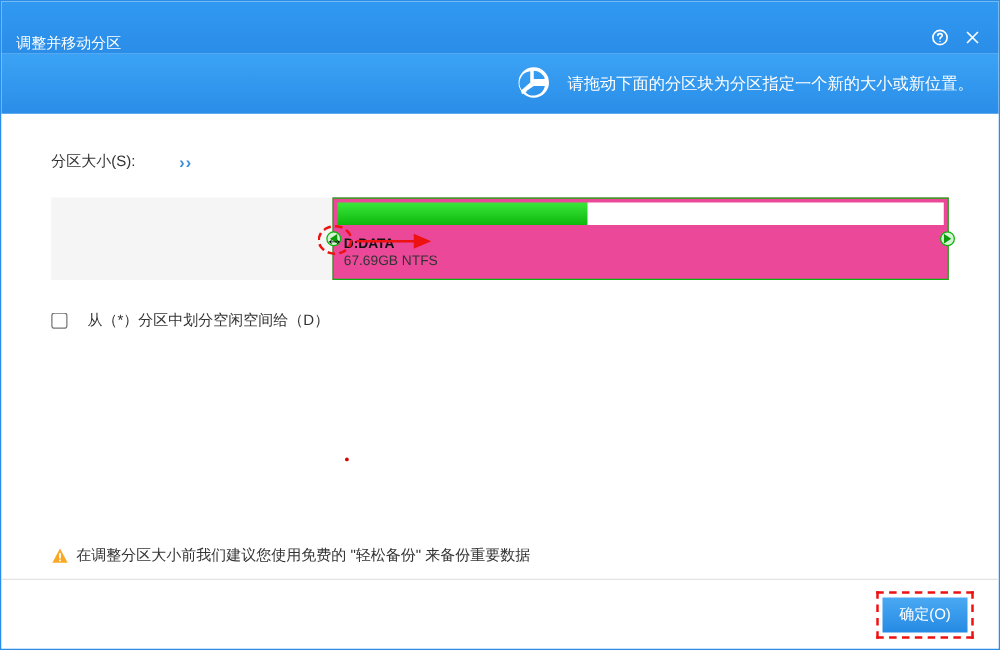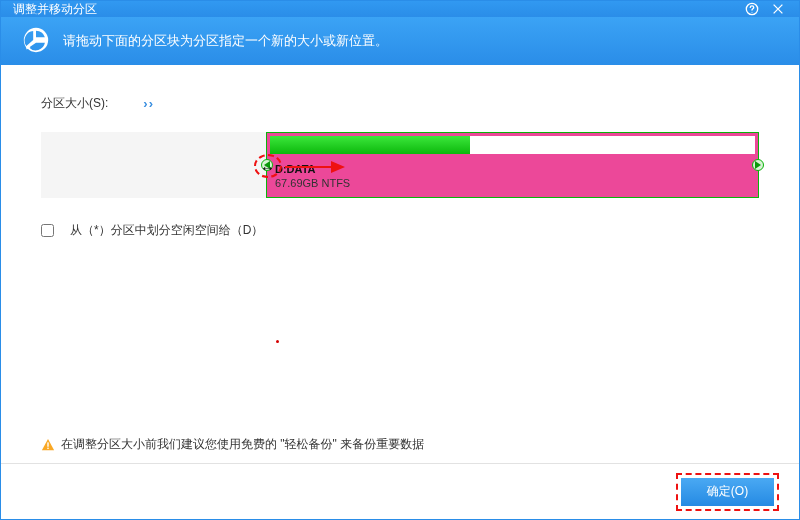--- a/index.html
+++ b/index.html
@@ -7,38 +7,38 @@
       width: 800px; height: 520px;
       font-family: "Microsoft YaHei", "Segoe UI", sans-serif;
       font-size: 12px;
       background: #fff; color: #333;
       border: 1px solid #2a8de8;
       overflow: hidden;
       display: flex; flex-direction: column;
     }
     
     .titlebar {
-      height: 16px;
+      height: 42px;
       background: linear-gradient(#3199f1, #2a8de8);
-      color: #fff; display: flex; align-items: center;
+      color: #fff; display: flex; align-items: flex-end;
       padding: 0 8px 0 12px;
     }
     .titlebar .title { flex: 1; font-size: 12px; }
     .titlebar .tb-btn {
       width: 26px; height: 26px; display: flex;
       align-items: center; justify-content: center;
       cursor: pointer;
     }
     .tb-btn svg { width: 14px; height: 14px; stroke: #fff; fill: none; stroke-width: 1.5; }
     
     .banner {
       height: 48px;
       background: linear-gradient(#3ba3f5, #2a8de8);
       color: #fff; display: flex; align-items: center;
-      padding: 0 20px; gap: 12px;
+      padding: 0 20px; gap: 12px; justify-content: flex-end;
     }
     .banner .bigicon svg { width: 30px; height: 30px; fill: #fff; }
     .banner .desc { font-size: 13px; }
     
     .content {
       flex: 1; padding: 30px 40px 8px 40px;
       display: flex; flex-direction: column; gap: 18px;
       position: relative;
     }
     .row { display: flex; align-items: center; gap: 21px; }
@@ -140,21 +140,21 @@
     .warnrow svg { width: 14px; height: 14px; }
     
     .footer {
       height: 56px; border-top: 1px solid #e2e2e2;
       display: flex; align-items: center; justify-content: flex-end;
       padding: 0 20px;
     }
     .ok-btn {
       background: linear-gradient(#4aa9f3, #258ae3);
       color: #fff; border: none;
-      width: 93px; height: 28px;
+      width: 68px; height: 28px;
       font-size: 12px; cursor: pointer;
     }
     .ok-wrap {
       border: 2px dashed #e11; padding: 3px;
     }
   </style>
 </head>
 <body>
 
 <div class="titlebar">

